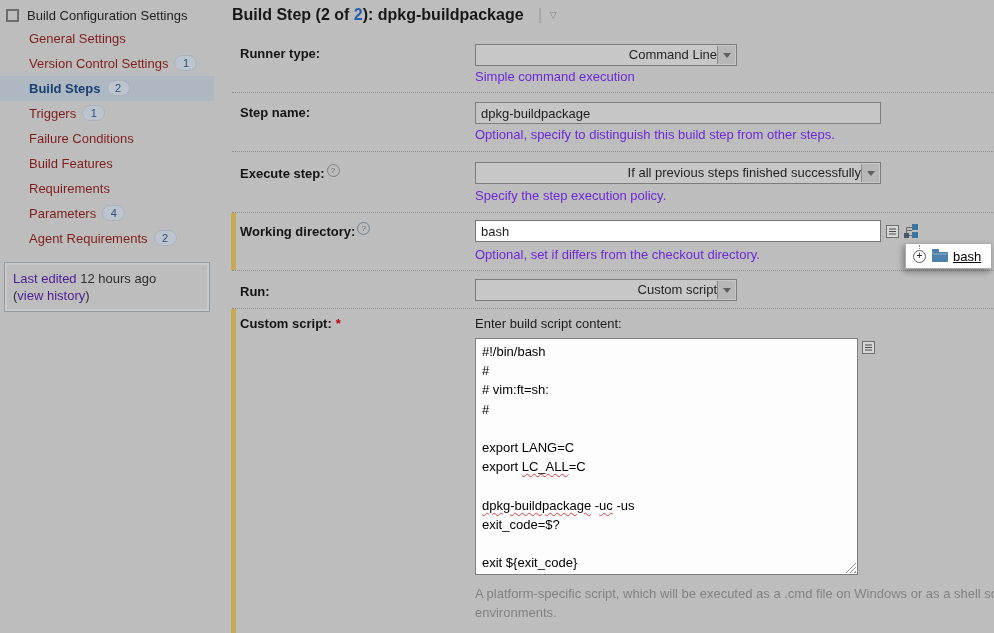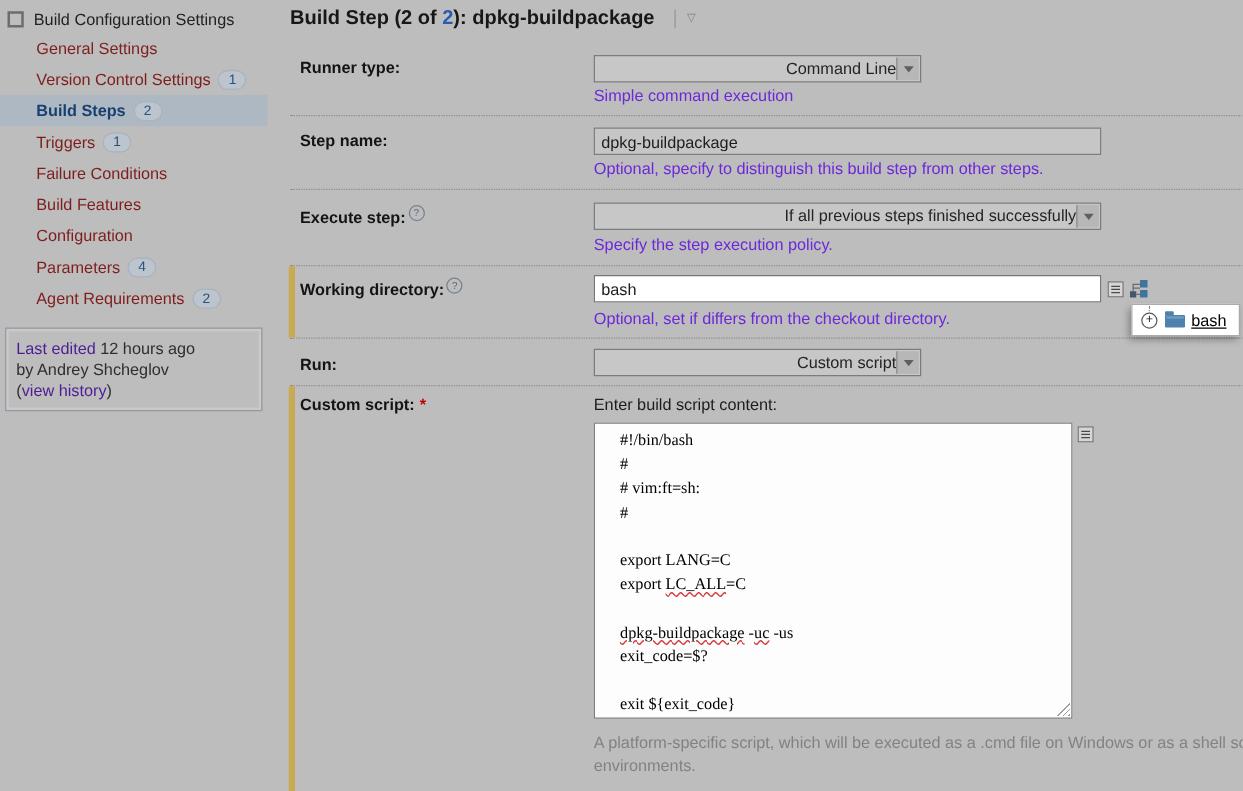--- a/index.html
+++ b/index.html
@@ -65,21 +65,21 @@
   .folder-icon{position:relative;width:16px;height:10px;background:#4e81ab;margin-left:6px;margin-top:2px;
                border-radius:1px;}
   .folder-icon::before{content:"";position:absolute;left:0;top:-3px;width:7px;height:3px;background:#4e81ab;
                border-radius:1px 1px 0 0;}
   .folder-icon::after{content:"";position:absolute;left:1px;top:1px;right:1px;height:2px;background:#6f9cbe;}
   .popup-label{margin-left:5px;color:#000;text-decoration:underline;cursor:pointer;}
 
   
   .editor-label{left:475px;top:316px;color:#1c1c1c;}
   .script-box{left:475px;top:338px;width:383px;height:237px;box-sizing:border-box;background:#fdfdfd;
-              border:1px solid #7e7e7e;padding:3px 20px;font-family:Liberation Serif, serif;
+              border:1px solid #7e7e7e;padding:3px 6px;font-family:Liberation Sans, sans-serif;
               font-size:13px;line-height:19.2px;color:#000;cursor:text;overflow:hidden;}
   .squiggle{text-decoration-line:underline;text-decoration-style:wavy;text-decoration-color:#d73a3a;
             text-decoration-thickness:1px;text-underline-offset:2px;}
   .resize-handle{position:absolute;right:1px;bottom:1px;width:11px;height:11px;cursor:nwse-resize;
                  background:repeating-linear-gradient(135deg,transparent 0 2px,#9b9b9b 2px 3px);
                  clip-path:polygon(100% 0,100% 100%,0 100%);}
   .hint2{left:475px;color:#828282;white-space:nowrap;}
 </style>
 </head>
 <body>
@@ -89,28 +89,27 @@
     <span class="collapse-square"></span>
     <span>Build Configuration Settings</span>
   </div>
   <div class="abs nav" id="sidebar-nav">
       <div class="nav-item"><a>General Settings</a></div>
       <div class="nav-item"><a>Version Control Settings</a><span class="badge">1</span></div>
       <div class="nav-item selected"><a>Build Steps</a><span class="badge">2</span></div>
       <div class="nav-item"><a>Triggers</a><span class="badge">1</span></div>
       <div class="nav-item"><a>Failure Conditions</a></div>
       <div class="nav-item"><a>Build Features</a></div>
-      <div class="nav-item"><a>Configuration</a></div>
+      <div class="nav-item"><a>Requirements</a></div>
       <div class="nav-item"><a>Parameters</a><span class="badge">4</span></div>
       <div class="nav-item"><a>Agent Requirements</a><span class="badge">2</span></div>
     </div>
 
   <div class="abs last-edited">
     <div><a>Last edited</a><span> 12 hours ago</span></div>
-    <div>by Andrey Shcheglov</div>
     <div><span>(</span><a>view history</a><span>)</span></div>
   </div>
 </div>
 
 <div class="abs page-title">
   <span>Build Step (2 of </span><span class="lnk">2</span><span>): dpkg-buildpackage</span>
   <span class="title-sep">|</span>
   <span class="title-caret">▽</span>
 </div>
 

